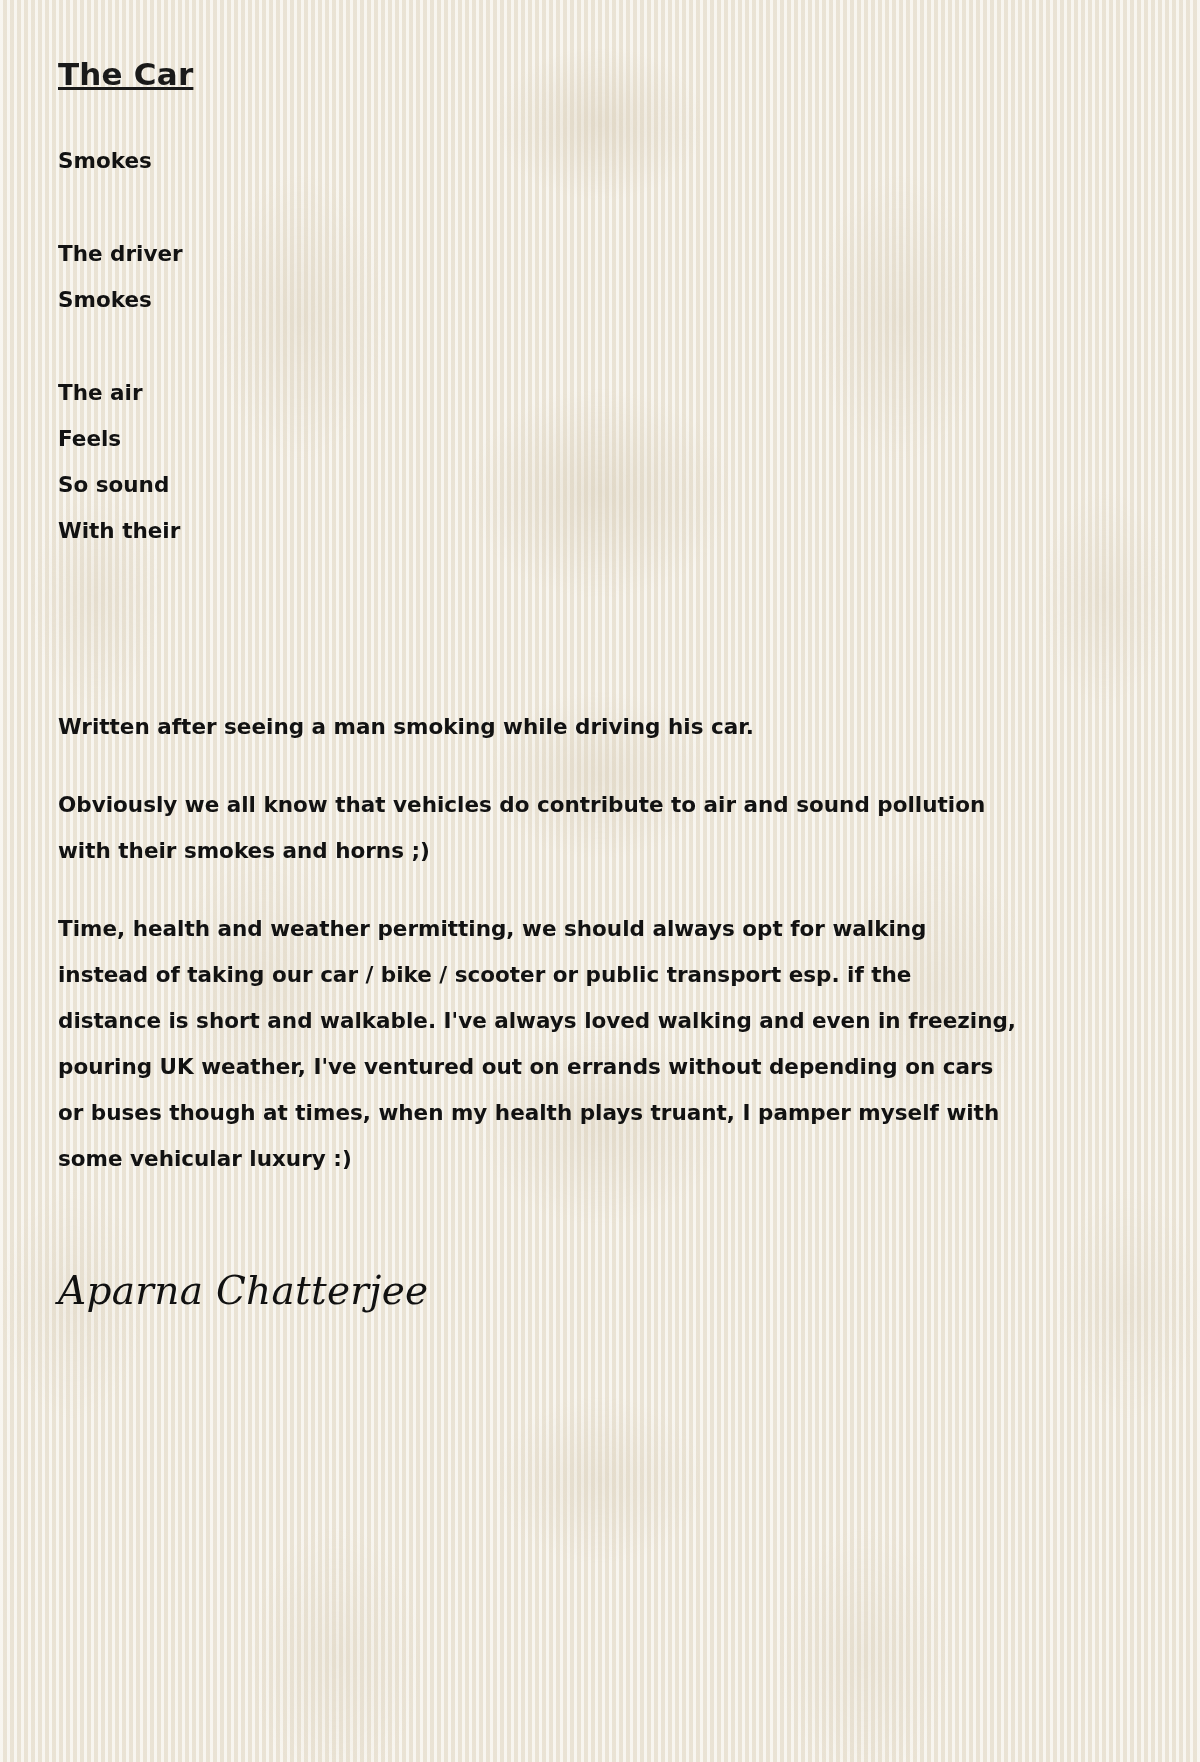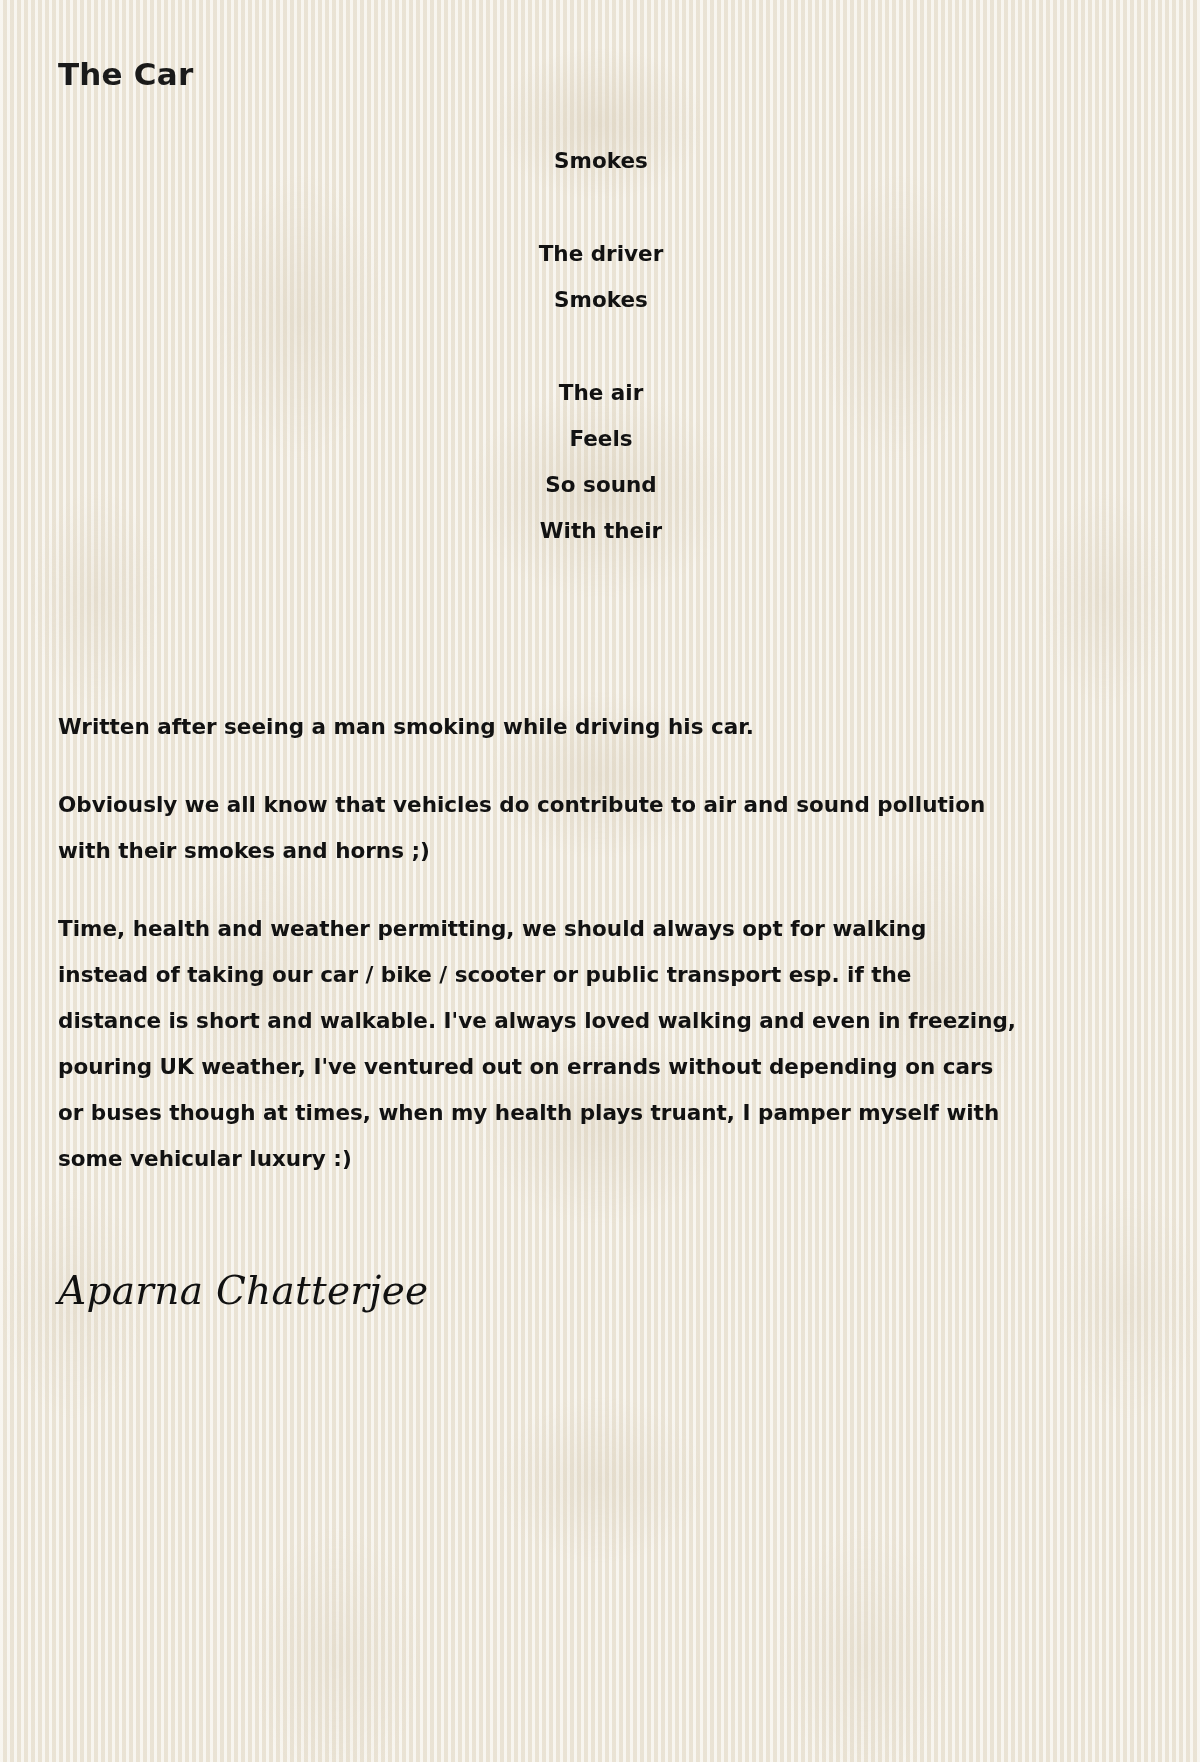--- a/index.html
+++ b/index.html
@@ -68,29 +68,29 @@
     z-index: 3;
     padding: 40px 56px 0 58px;
   }
 
   #poem-title {
     font-size: 31px;
     font-weight: bold;
     color: #1a1a1a;
     margin: 16px 0 6px 0;
     letter-spacing: 0.2px;
+    text-decoration: underline;
   }
 
   .poem-body {
     margin-top: 46px;
   }
 
   .stanza {
     margin: 0 0 47px 0;
-    text-align: center;
   }
 
   .poem-line {
     font-size: 21.5px;
     font-weight: bold;
     color: #121212;
     line-height: 46px;
     white-space: pre-wrap;
   }
 

